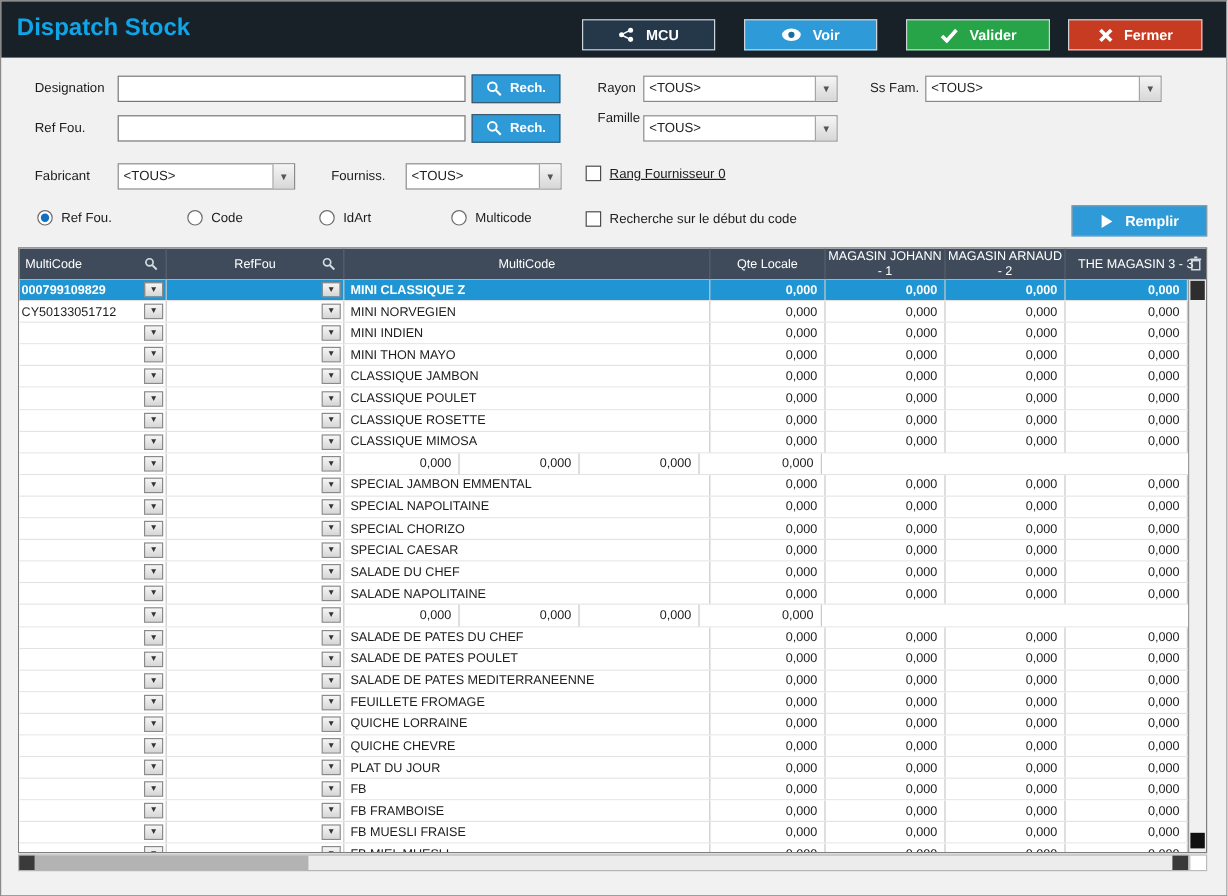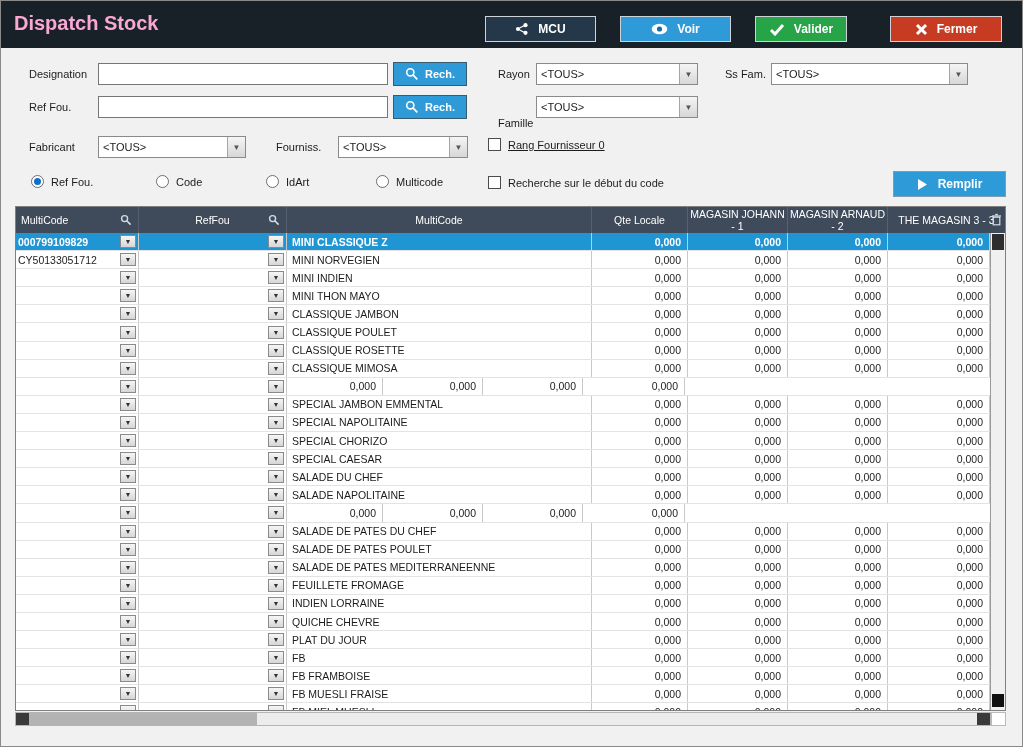--- a/index.html
+++ b/index.html
@@ -1,26 +1,26 @@
 <!DOCTYPE html>
 <html><head>
 <meta charset="utf-8">
 <style>
   * { margin:0; padding:0; box-sizing:border-box; }
   html,body { background:#ffffff; font-family:"Liberation Sans", sans-serif; }
   .window { position:relative; width:1023px; height:747px; background:#f1f1f1; border:1px solid #8a8a8a; overflow:hidden; }
 
   
   .titlebar { position:absolute; left:0; top:0; width:100%; height:47px; background:#182028; }
-  .title { position:absolute; left:13px; top:11px; color:#f9a8d4; font-size:20px; font-weight:bold; }
+  .title { position:absolute; left:13px; top:11px; color:#0ea5e9; font-size:20px; font-weight:bold; }
   .tb-btn { position:absolute; top:15px; height:26px; display:flex; align-items:center; justify-content:center; gap:9px;
             color:#fff; font-size:12px; font-weight:bold; border:1px solid #ccd3d9; cursor:pointer; }
   .btn-mcu { left:484px; width:111px; background:#24384a; }
   .btn-voir { left:619px; width:111px; background:#2e9bd8; }
-  .btn-valider { left:754px; width:92px; background:#27a348; }
+  .btn-valider { left:754px; width:120px; background:#27a348; }
   .btn-fermer { left:889px; width:112px; background:#c63b22; }
 
   
   .flabel { position:absolute; font-size:11px; color:#1c1c1c; white-space:nowrap; }
   .tinput { position:absolute; height:22px; border:1px solid #767676; background:#fff; font-size:11px; padding:0 4px; font-family:"Liberation Sans", sans-serif; }
   .combo { position:absolute; height:22px; background:#fff; border:1px solid #8a8a8a; display:flex; align-items:center; font-size:11px; }
   .combo-text { flex:1; padding-left:4px; color:#1c1c1c; overflow:hidden; white-space:nowrap; }
   .combo-btn { width:18px; height:100%; background:linear-gradient(#f5f5f5,#d7d7d7); border-left:1px solid #a5a5a5;
                display:flex; align-items:center; justify-content:center; font-size:8px; color:#555; flex:none; }
   .rech-btn { position:absolute; width:74px; height:24px; background:#2e9bd8; border:1px solid #3a5a70; color:#fff;
@@ -129,21 +129,21 @@
 
   <span class="flabel" style="left:28px; top:100px;">Ref Fou.</span>
   <input class="tinput" style="left: 97px; top: 95px; width: 290px;" value="">
   <button class="rech-btn" style="left:392px; top:94px;">
     <svg width="14" height="14" viewBox="0 0 14 14">
       <circle cx="5.3" cy="5.3" r="3.6" fill="none" stroke="#ffffff" stroke-width="1.6"></circle>
       <line x1="8.2" y1="8.2" x2="12.3" y2="12.3" stroke="#ffffff" stroke-width="1.8"></line>
     </svg>
     <span>Rech.</span>
   </button>
-  <span class="flabel" style="left:497px; top:116px;">Famille</span>
+  <span class="flabel" style="left:497px; top:92px;">Famille</span>
   <div class="combo" style="left:535px; top:95px; width:162px;">
     <span class="combo-text">&lt;TOUS&gt;</span>
     <span class="combo-btn">▼</span>
   </div>
 
   <span class="flabel" style="left:28px; top:140px;">Fabricant</span>
   <div class="combo" style="left:97px; top:135px; width:148px;">
     <span class="combo-text">&lt;TOUS&gt;</span>
     <span class="combo-btn">▼</span>
   </div>
@@ -523,21 +523,21 @@
         </div>
         <div class="grow">
           <div class="c c-mc">
             <span class="ctext"></span>
             <span class="rcombo">▼</span>
           </div>
           <div class="c c-rf">
             <span class="ctext"></span>
             <span class="rcombo">▼</span>
           </div>
-          <div class="c c-def">INDIEN LORRAINE</div>
+          <div class="c c-def">QUICHE LORRAINE</div>
           <div class="c c-num" style="width: 96px;">0,000</div>
           <div class="c c-num" style="width: 100px;">0,000</div>
           <div class="c c-num" style="width: 100px;">0,000</div>
           <div class="c c-num" style="width: 102px;">0,000</div>
         </div>
         <div class="grow">
           <div class="c c-mc">
             <span class="ctext"></span>
             <span class="rcombo">▼</span>
           </div>

